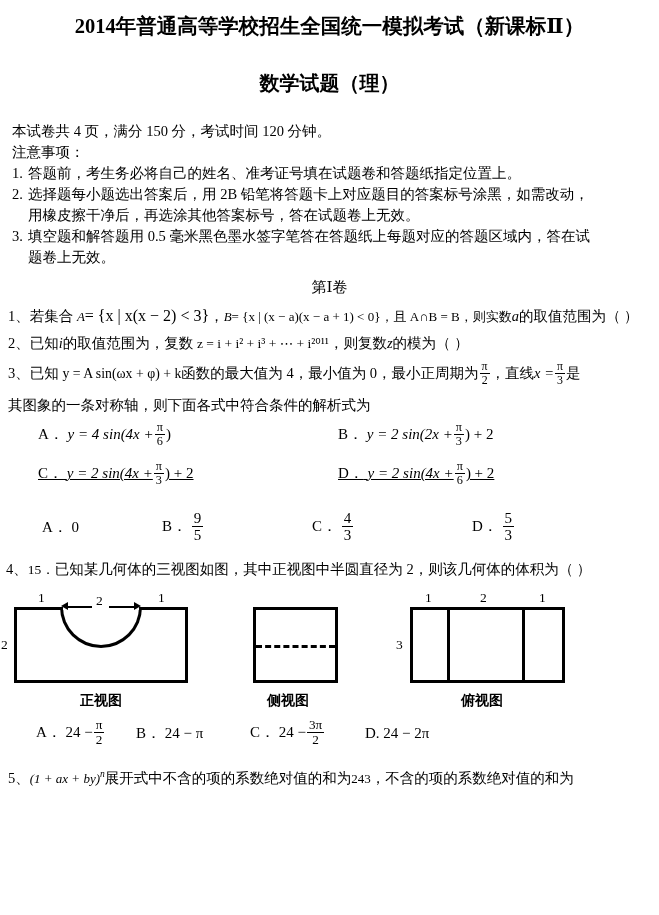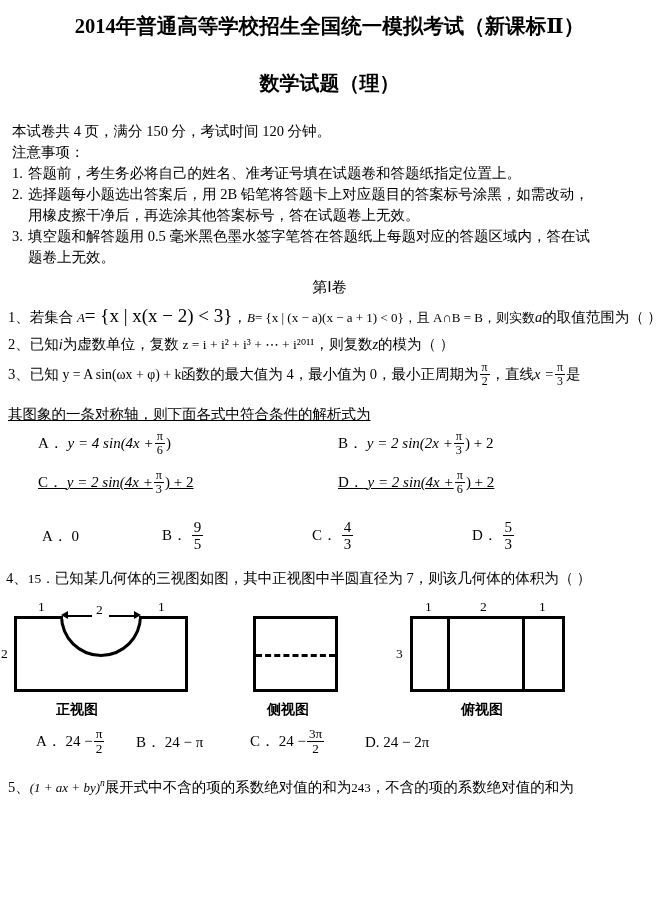--- a/index.html
+++ b/index.html
@@ -244,44 +244,44 @@
 
     <div class="note-item">
       <span class="note-num">3.</span>
       <span class="note-body">
         <span>填空题和解答题用 0.5 毫米黑色墨水签字笔答在答题纸上每题对应的答题区域内，答在试</span>
         <span style="display:block;">题卷上无效。</span>
       </span>
     </div>
   </div>
 
-  <div class="center-head" style="margin-top:8px;font-family:Liberation Serif, serif;">第Ⅰ卷</div>
+  <div class="center-head" style="margin-top:8px;">第Ⅰ卷</div>
 
 
   <div class="q q-gap">
     <span>1、</span><span>若集合</span>
-    <span class="mi" style="font-size:13px;">A</span><span class="mn" style="font-size:19px;">= {x | x(x − 2) &lt; 3}</span>，<span class="mi" style="font-size:13px;">B</span><span class="mn" style="font-size:13px;">= {x | (x − a)(x − a + 1) &lt; 0}</span><span style="font-size:13px;">，且 A∩B = B，则实数</span><span class="mi">a</span><span>的取值范围为（        ）</span>
+    <span class="mi" style="font-size:13px;">A</span><span class="mn" style="font-size:16px;">= {x | x(x − 2) &lt; 3}</span>，<span class="mi" style="font-size:13px;">B</span><span class="mn" style="font-size:13px;">= {x | (x − a)(x − a + 1) &lt; 0}</span><span style="font-size:13px;">，且 A∩B = B，则实数</span><span class="mi">a</span><span>的取值范围为（        ）</span>
   </div>
 
   <div class="q" style="margin-top:4px;">
-    <span>2、</span><span>已知</span><span class="mi">i</span><span>为虚数单位，复数</span>
+    <span>2、</span><span>已知</span><span class="mi">i</span><span>的取值范围为，复数</span>
     <span class="mn" style="font-size:13.5px;">z = i + i² + i³ + ⋯ + i²⁰¹¹</span><span>，则复数</span><span class="mi">z</span><span>的模为（      ）</span>
   </div>
 
   <div class="q" style="margin-top:6px;">
     <span>3、</span><span>已知</span>
     <span class="mn" style="font-size:13.8px;">y = A sin(ωx + φ) + k</span><span>函数的最大值为 4，最小值为 0，最小正周期为</span><span class="frac">
         <span class="num">π</span>
         <span class="den">2</span>
       </span><span>，直线</span><span class="mi">x =</span><span class="frac">
         <span class="num">π</span>
         <span class="den">3</span>
       </span><span>是</span>
   </div>
-  <div class="q" style="margin-top:14px;text-decoration:underline;">其图象的一条对称轴，则下面各式中符合条件的解析式为</div>
+  <div class="q" style="margin-top:6px;">其图象的一条对称轴，则下面各式中符合条件的解析式为</div>
 
   <div class="opts2">
     <div>
       <span>A．</span>
       <span class="mi">y = 4 sin(4x +</span><span class="frac">
         <span class="num">π</span>
         <span class="den">6</span>
       </span><span>)</span>
     </div>
     <div>
@@ -332,21 +332,21 @@
     <div>
       <span>D．</span>
       <span class="frac" style="font-size:1em;">
         <span class="num">5</span>
         <span class="den">3</span>
       </span>
     </div>
   </div>
 
   <div class="q" style="margin-top:14px;padding-left:6px;">
-    <span>4、</span><span style="font-size:13.5px;">15．</span><span>已知某几何体的三视图如图，其中正视图中半圆直径为 7，则该几何体的体积为（   ）</span>
+    <span>4、</span><span style="font-size:13.5px;">15．</span><span>已知某几何体的三视图如图，其中正视图中半圆直径为 2，则该几何体的体积为（   ）</span>
   </div>
 
   <div class="figs">
 
     <div class="fig">
 
       <div class="rect-shape" style="left:14px; top:18px; width:174px; height:76px;"></div>
 
       <div class="semicircle" style="left:60px; top:18px; width:82px; height:41px;"></div>
 
@@ -357,21 +357,21 @@
       <div class="dim-lbl" style="left:158px; top:1px;">1</div>
       <div class="dim-lbl" style="left:1px; top:48px;">2</div>
 
       <div class="arrow-row" style="left:61px; top:12px; width:80px;">
         <div class="arrow-head left" style="left:0;"></div>
         <div class="arrow-line" style="left:7px; width:24px;"></div>
         <div class="arrow-line" style="left:48px; width:25px;"></div>
         <div class="arrow-head right" style="left:73px;"></div>
       </div>
 
-      <div class="fig-cap" style="left:56px; top:103px;">正视图</div>
+      <div class="fig-cap" style="left:80px; top:103px;">正视图</div>
     </div>
 
     <div class="fig">
       <div class="rect-shape" style="left:253px; top:18px; width:85px; height:76px;"></div>
       <div class="dash-line" style="left:256px; top:56px; width:79px;"></div>
       <div class="fig-cap" style="left:267px; top:103px;">侧视图</div>
     </div>
 
     <div class="fig">
       <div class="rect-shape" style="left:410px; top:18px; width:155px; height:76px;"></div>

